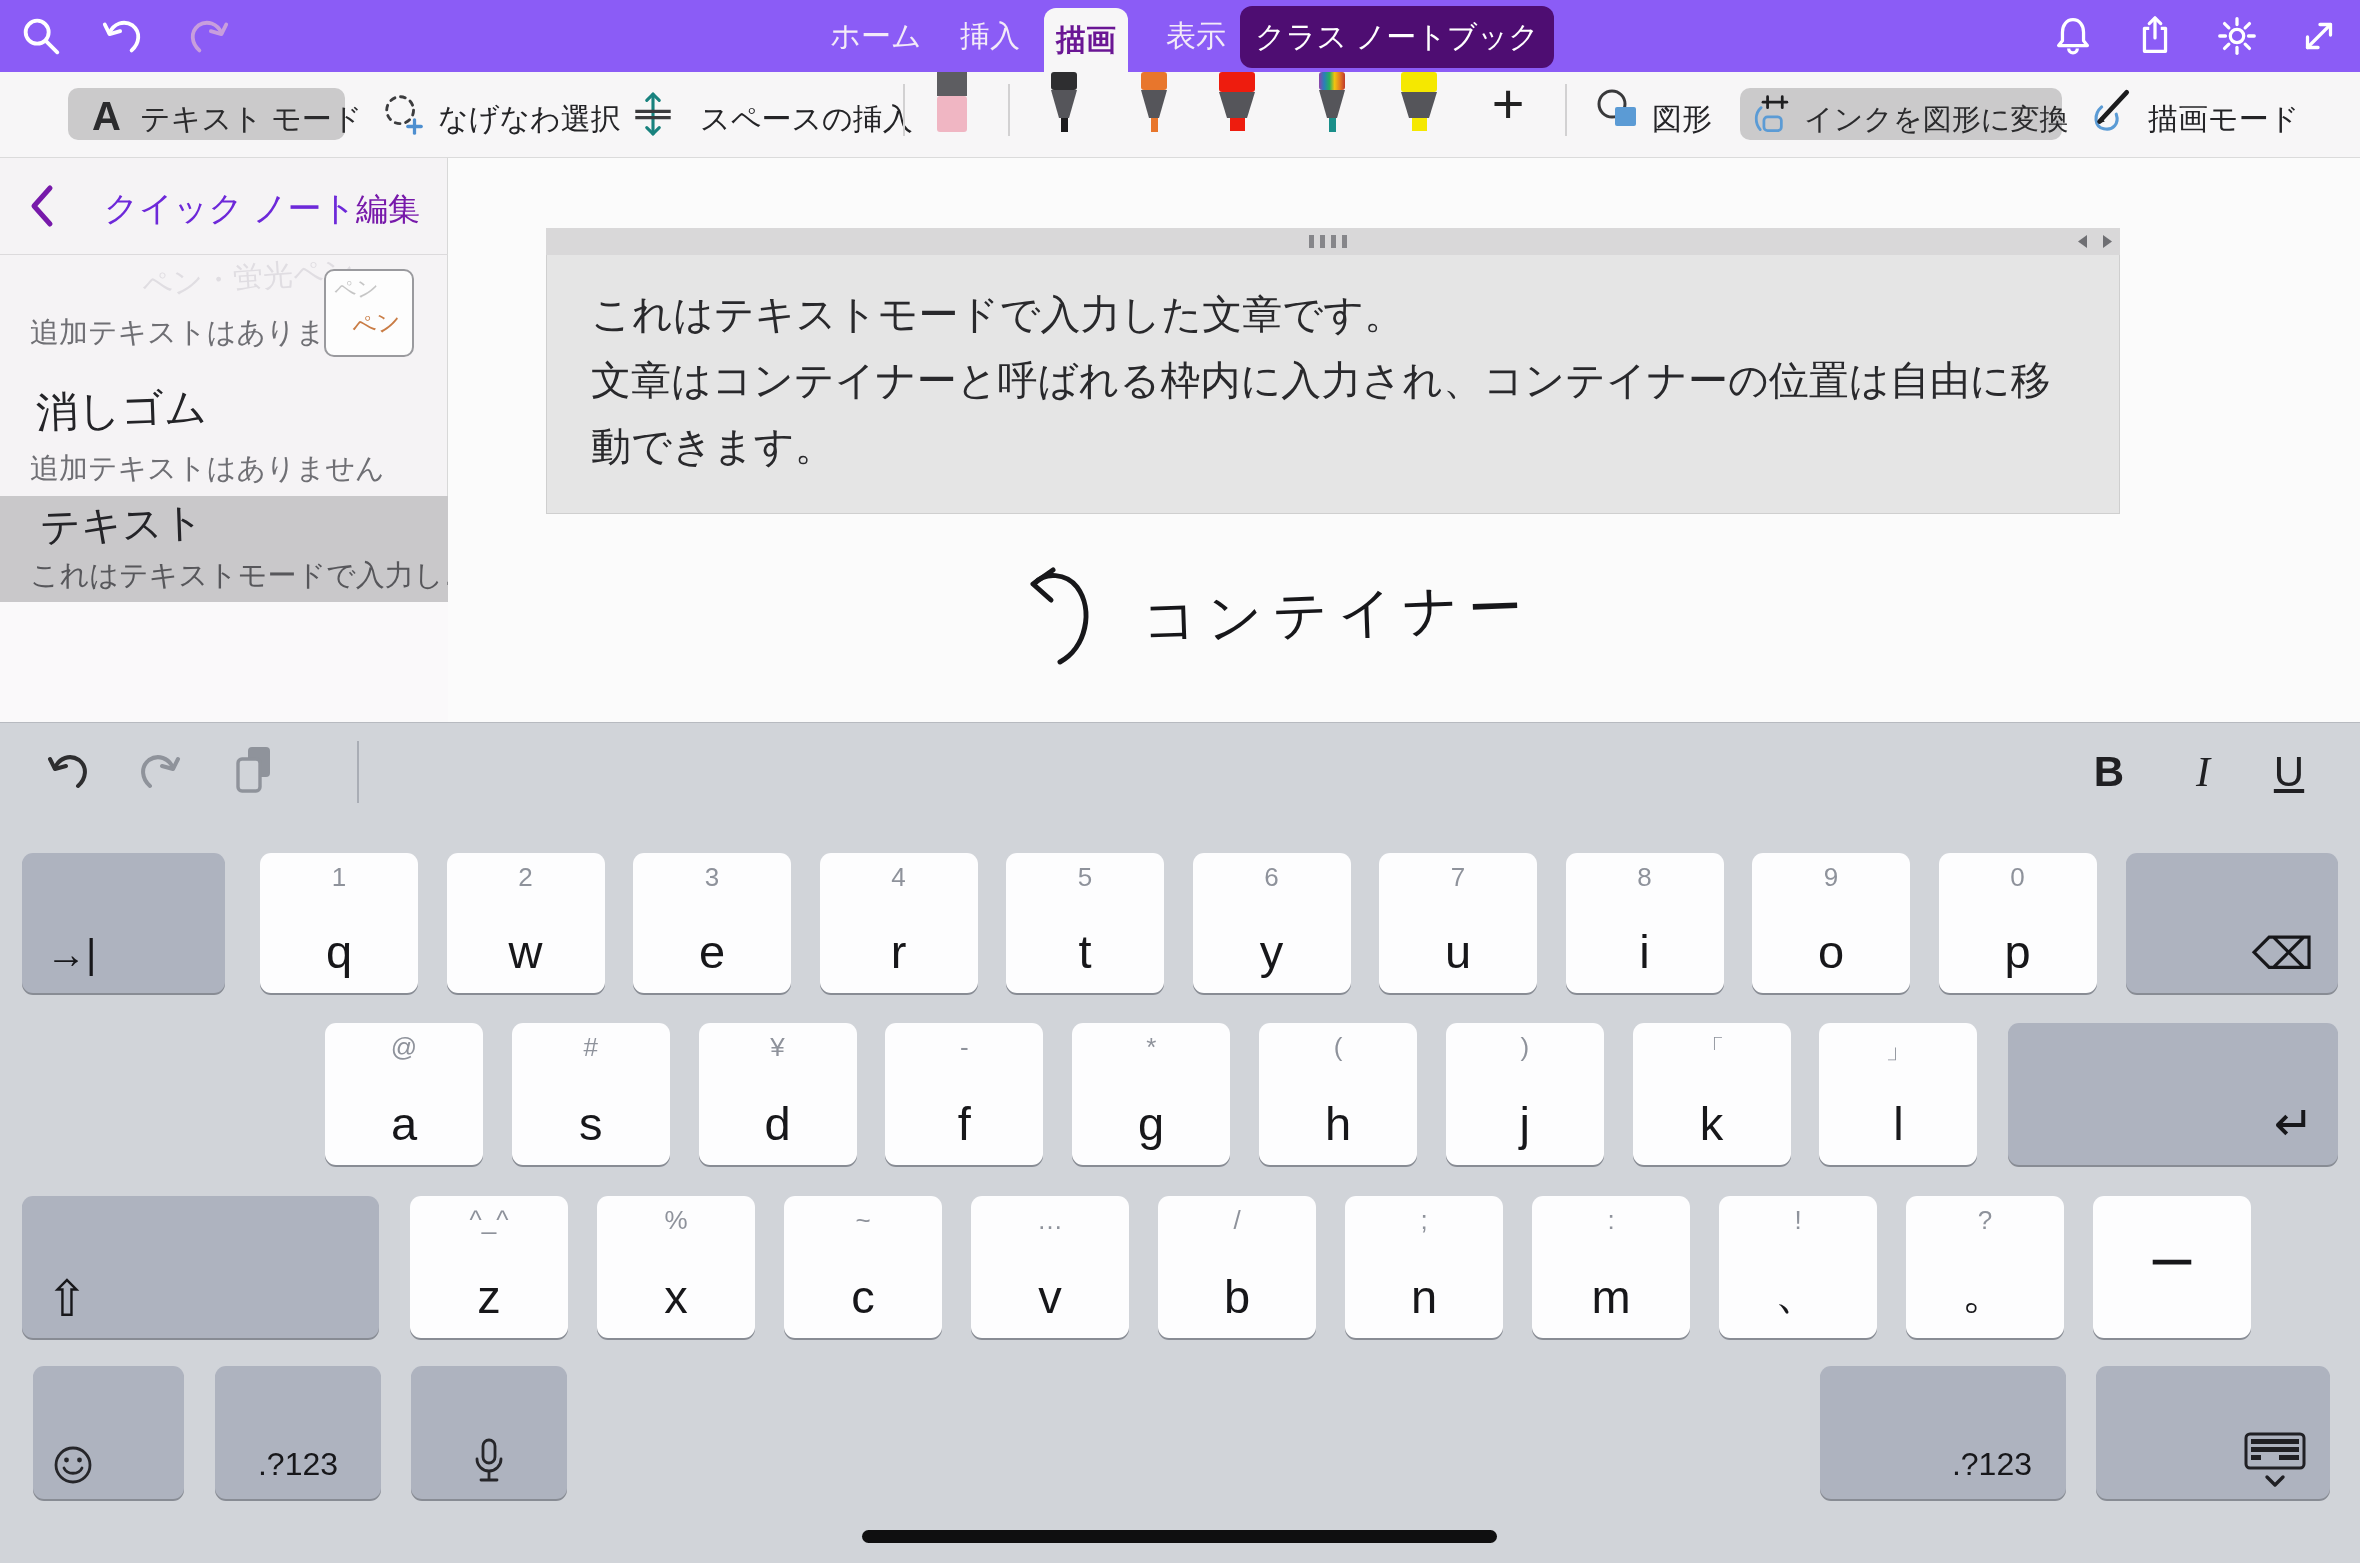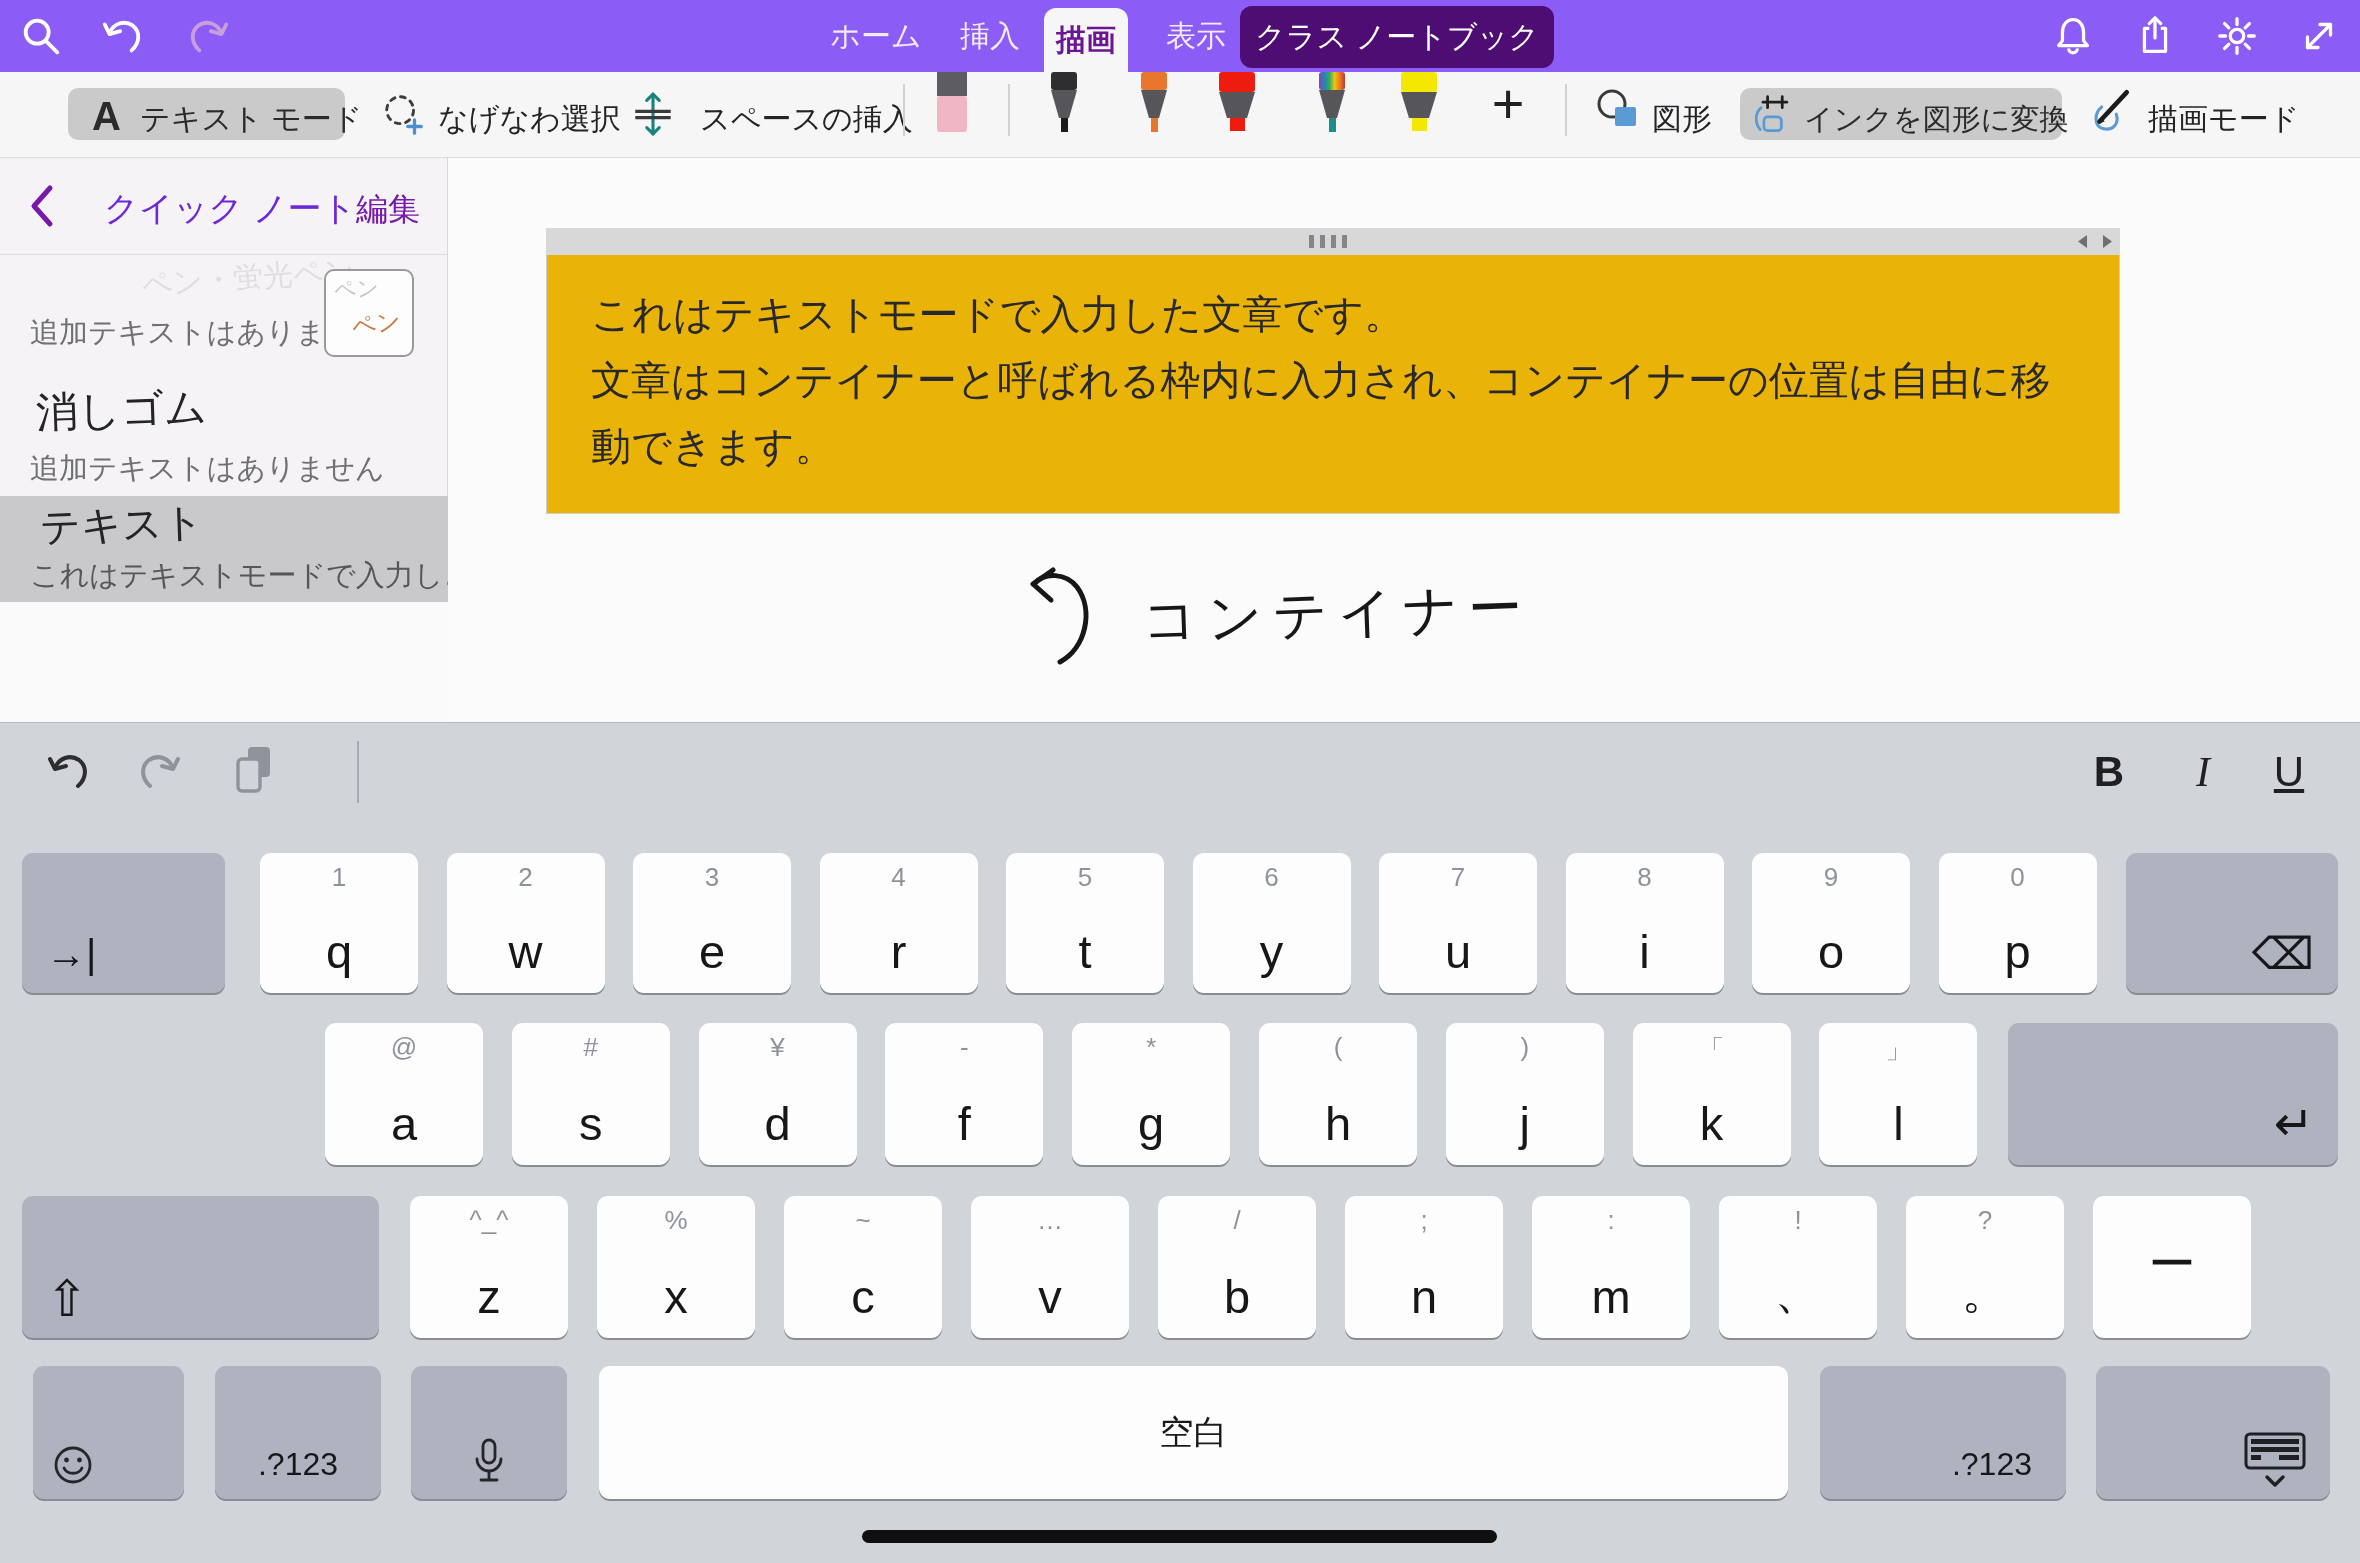--- a/index.html
+++ b/index.html
@@ -28,21 +28,21 @@
   
   #sidebar{position:absolute;left:0;top:158px;width:448px;height:564px;background:#F5F3F5;
            border-right:1px solid #D8D8D8;box-sizing:border-box;}
   .hand{transform:rotate(-2deg);transform-origin:left center;}
   .side-sub{position:absolute;left:30px;font-size:29px;color:#6F6F74;white-space:nowrap;}
 
   
   #canvas{position:absolute;left:448px;top:158px;width:1912px;height:564px;background:#FBFBFB;overflow:hidden;}
   #container{position:absolute;left:98px;top:70px;width:1574px;}
   #container-header{position:relative;height:27px;background:#D9D8D9;}
-  #container-body{border:1px solid #CFCFCF;border-top:none;background:#eab308;box-sizing:border-box;
+  #container-body{border:1px solid #CFCFCF;border-top:none;background:#e5e5e5;box-sizing:border-box;
                   padding:26px 44px 34px 44px;font-size:40px;line-height:66px;color:#29292C;}
   #annotation-text{position:absolute;left:694px;top:420px;font-size:54px;letter-spacing:10px;
                    color:#17171A;transform:rotate(-2deg);white-space:nowrap;}
 
   
   #kb-toolbar{position:absolute;left:0;top:722px;width:2360px;height:98px;background:#D1D4D9;
               border-top:1px solid #B7BAC0;box-sizing:border-box;}
   .fmt{position:absolute;top:22px;width:54px;height:54px;display:flex;align-items:center;justify-content:center;
        font-size:42px;color:#202023;}
 
@@ -504,23 +504,20 @@
       <span class="center-b">.?123</span>
     </div>
     <div class="key gray" style="left:411px;top:546px;width:156px;height:133px;">
       <svg class="abs" style="left:50%;bottom:10px;transform:translateX(-50%);" width="44" height="52" viewBox="0 0 44 52">
           <rect x="16" y="3" width="12" height="23" rx="6" fill="none" stroke="#26262A" stroke-width="2.8"></rect>
           <path d="M10 22 a12 12 0 0 0 24 0" fill="none" stroke="#26262A" stroke-width="2.8" stroke-linecap="round"></path>
           <line x1="22" y1="34" x2="22" y2="42" stroke="#26262A" stroke-width="2.8"></line>
           <line x1="14" y1="43" x2="30" y2="43" stroke="#26262A" stroke-width="2.8" stroke-linecap="round"></line>
         </svg>
     </div>
-    <div class="key white" style="left:599px;top:546px;width:1189px;height:133px;">
-      <span class="abs" style="left:0;top:50%;width:100%;transform:translateY(-50%);text-align:center;font-size:34px;color:#1A1A1C;">空白</span>
-    </div>
     <div class="key gray" style="left:1820px;top:546px;width:246px;height:133px;">
       <span class="center-b" style="text-align:right;padding-right:34px;box-sizing:border-box;">.?123</span>
     </div>
     <div class="key gray" style="left:2096px;top:546px;width:234px;height:133px;">
       <svg class="abs" style="right:22px;bottom:8px;" width="66" height="60" viewBox="0 0 66 60">
           <rect x="4" y="3" width="58" height="34" rx="4" fill="none" stroke="#202024" stroke-width="3"></rect>
           <g fill="#202024">
             <rect x="9" y="8" width="48" height="5"></rect>
             <rect x="9" y="16" width="48" height="5"></rect>
             <rect x="9" y="24" width="10" height="5"></rect>

